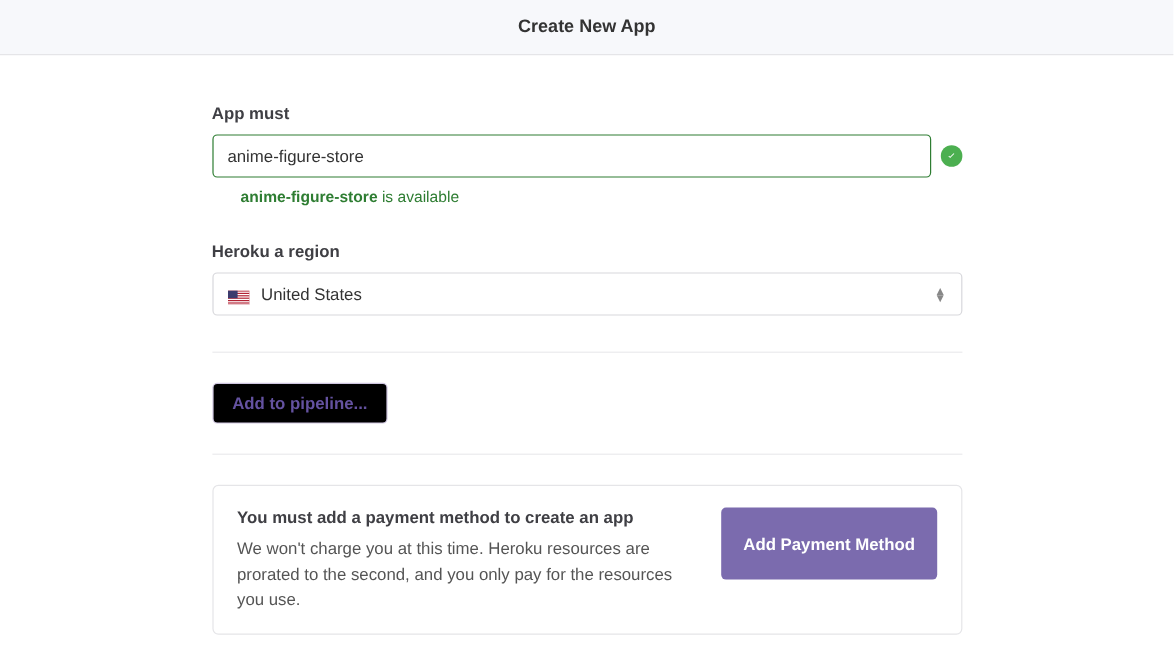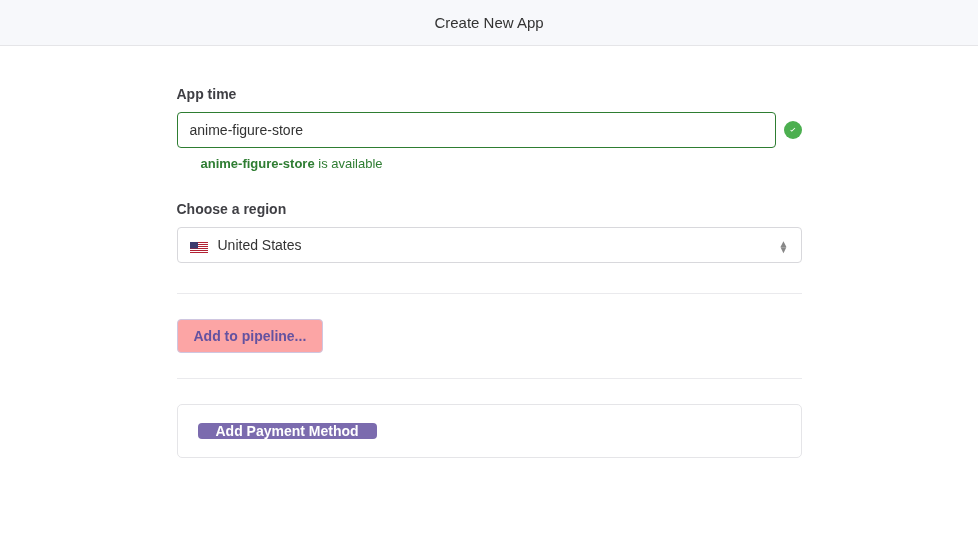--- a/index.html
+++ b/index.html
@@ -16,21 +16,21 @@
       height: 550px;
     }
     .header {
       background: #f7f8fb;
       border-bottom: 1px solid #e5e5e8;
       padding: 14px 0;
       text-align: center;
     }
     .header-title {
       font-size: 15px;
-      font-weight: 400;
+      font-weight: 700;
       color: #333;
     }
     .container {
       max-width: 625px;
       margin: 0 auto;
       padding: 40px 0 0 0;
     }
     .form-group {
       margin-bottom: 30px;
     }
@@ -104,21 +104,21 @@
       font-size: 10px;
       line-height: 6px;
     }
     .divider {
       border: none;
       border-top: 1px solid #eaeaed;
       margin: 25px 0;
     }
     .outline-btn {
       border: 1px solid #cfc6e0;
-      background: #fca5a5;
+      background: #000000;
       color: #6452a0;
       font-weight: 600;
       font-size: 14px;
       padding: 8px 16px;
       border-radius: 4px;
       cursor: pointer;
     }
     .payment-box {
       border: 1px solid #e5e5e8;
       border-radius: 5px;
@@ -140,52 +140,52 @@
       font-size: 14px;
       color: #555;
       line-height: 1.5;
     }
     .purple-btn {
       background: #7b6bae;
       color: #fff;
       border: none;
       font-weight: 600;
       font-size: 14px;
-      padding: 0 18px;
+      padding: 22px 18px;
       border-radius: 4px;
       cursor: pointer;
       flex-shrink: 0;
     }
   </style>
 </head>
 <body>
 
 <div class="header">
   <div class="header-title">Create New App</div>
 </div>
 
 <div class="container">
 
   <div class="form-group">
-    <label class="label">App time</label>
+    <label class="label">App must</label>
     <div class="input-row">
       <input type="text" class="text-input" value="anime-figure-store" style="">
       <span class="check-icon">
         <svg viewBox="0 0 24 24">
             <path d="M9 16.2l-3.5-3.5 1.4-1.4L9 13.4l7.1-7.1 1.4 1.4z"></path>
           </svg>
       </span>
     </div>
     <div class="availability-msg">
       <strong>anime-figure-store</strong><span> is available</span>
     </div>
   </div>
 
   <div class="form-group">
-    <label class="label">Choose a region</label>
+    <label class="label">Heroku a region</label>
     <div class="select-wrapper">
       <span class="flag-icon">
         <svg viewBox="0 0 18 12" width="18" height="12">
           <rect width="18" height="12" fill="#b22234"></rect>
           <rect y="1" width="18" height="1" fill="#fff"></rect>
           <rect y="3" width="18" height="1" fill="#fff"></rect>
           <rect y="5" width="18" height="1" fill="#fff"></rect>
           <rect y="7" width="18" height="1" fill="#fff"></rect>
           <rect y="9" width="18" height="1" fill="#fff"></rect>
           <rect y="11" width="18" height="1" fill="#fff"></rect>
@@ -197,18 +197,22 @@
     </div>
   </div>
 
   <hr class="divider">
 
   <button class="outline-btn">Add to pipeline...</button>
 
   <hr class="divider">
 
   <div class="payment-box">
+    <div class="payment-text">
+      <div class="payment-title">You must add a payment method to create an app</div>
+      <div class="payment-desc">We won't charge you at this time. Heroku resources are prorated to the second, and you only pay for the resources you use.</div>
+    </div>
     <button class="purple-btn">Add Payment Method</button>
   </div>
 
   
 
 </div>
 
 </body></html>

